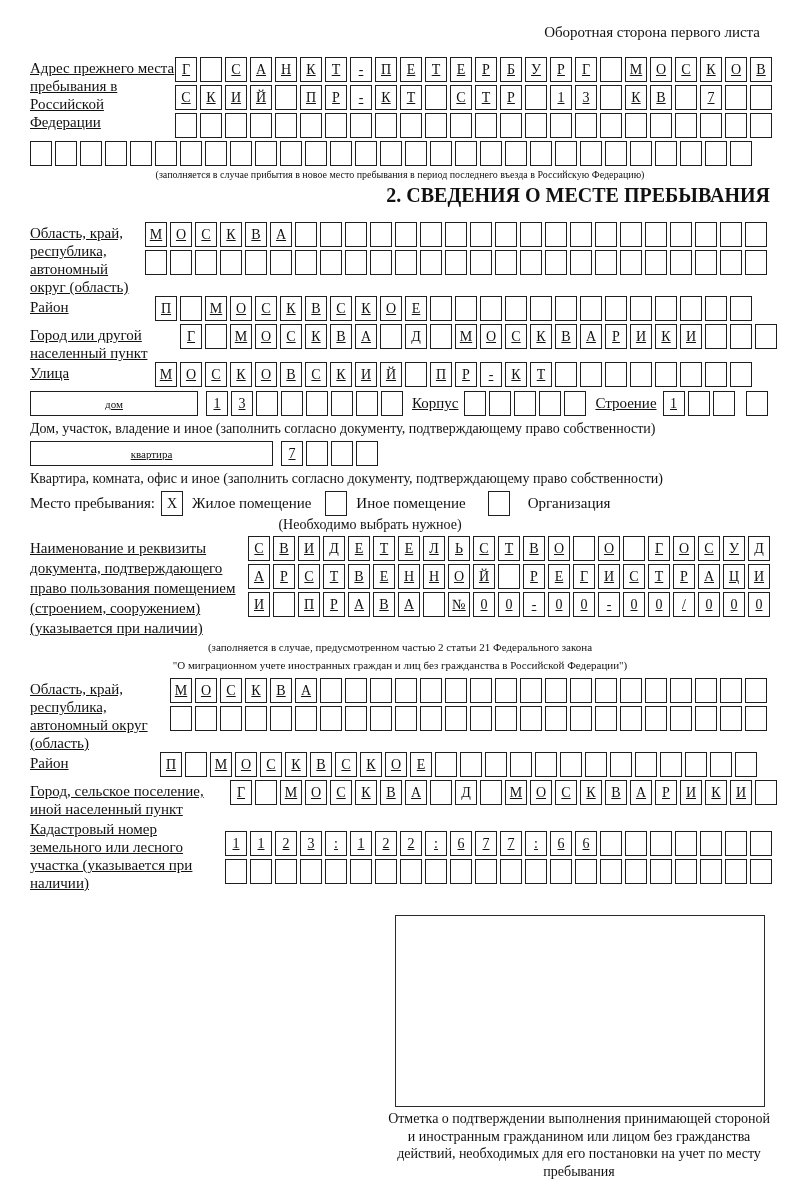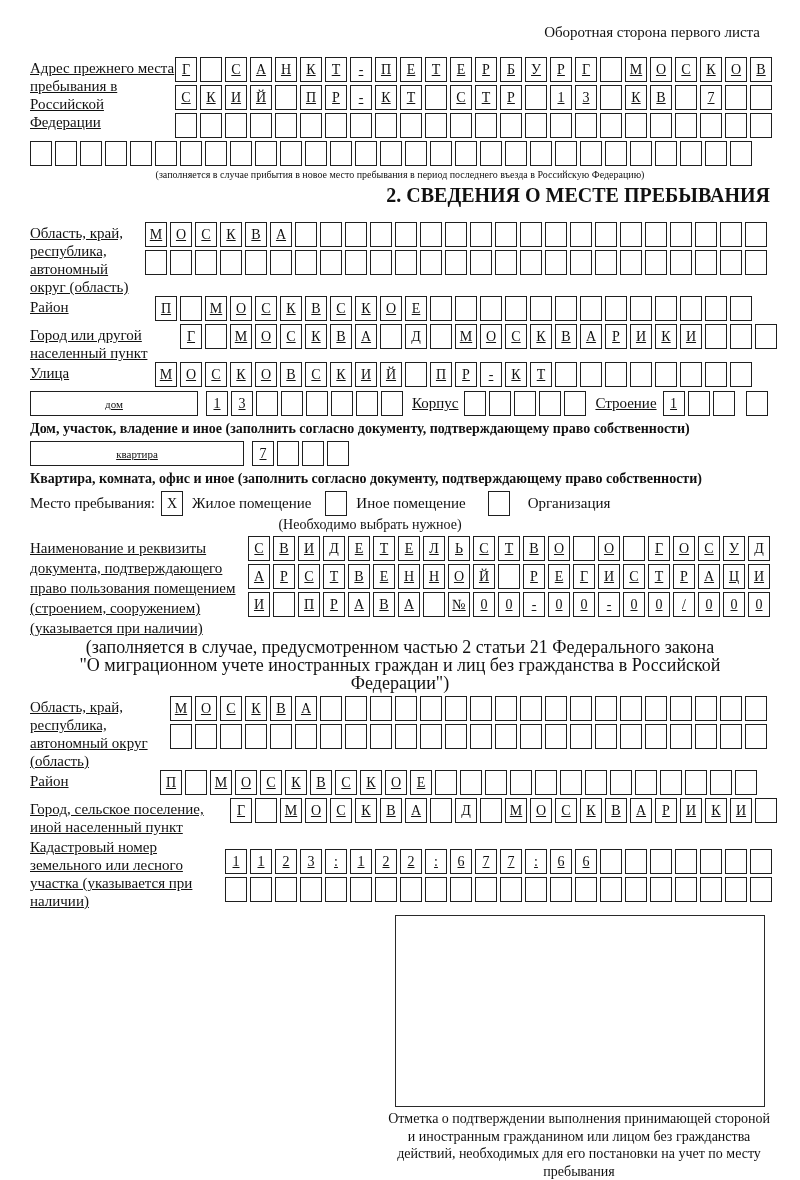--- a/index.html
+++ b/index.html
@@ -11,33 +11,33 @@
   .frow{display:flex;align-items:flex-start;text-decoration:underline;}
   .flabel{flex:none;font-size:15px;line-height:18px;padding-top:2px;}
   .w145{width:145px}.w115{width:115px}.w125{width:125px}.w150{width:150px}
   .w218{width:218px}.w140{width:140px}.w130{width:130px}.w200{width:200px}.w195{width:195px}
   .cellgrid{display:flex;margin-bottom:3px;}
   .cell{box-sizing:border-box;flex:none;width:22px;height:25px;margin-right:3px;
         border:1.7px solid #1f1f1f;display:inline-flex;align-items:center;
         justify-content:center;font-size:14px;background:#fff;}
   .center-note{text-align:center;font-size:10px;margin:1px 0 4px 0;}
   .sec-title{text-align:right;font-weight:bold;font-size:20px;margin:2px 0 15px 0;}
-  .caption{font-size:14px;margin:0 0 4px 0;font-weight:bold;}
+  .caption{font-size:14px;margin:0 0 4px 0;}
   .labelbox{box-sizing:border-box;flex:none;border:1.7px solid #1f1f1f;height:25px;
             display:flex;align-items:center;justify-content:center;font-size:11px;}
   .lb168{width:168px;margin-right:8px;}
-  .lb205{width:214px;margin-right:8px;}
+  .lb205{width:243px;margin-right:8px;}
   .inline-label{flex:none;font-size:15px;line-height:25px;margin:0 6px;}
   .spacer8{flex:none;width:8px;}
   .mesto-row{display:flex;align-items:center;margin:3px 0 1px 0;font-size:15px;}
   .mesto-row .cell{margin:0 9px 0 6px;}
   .opt{margin-right:8px;}
   .hint{margin-left:140px;width:400px;text-align:center;font-size:14px;margin-top:1px;margin-bottom:3px;}
   .fact-title{text-align:center;font-weight:bold;font-size:15.5px;margin:5px 0 3px 0;}
-  .fact-note{text-align:center;font-size:18px;line-height:18px;margin-bottom:4px;}
+  .fact-note{text-align:center;font-size:11px;line-height:18px;margin-bottom:4px;}
   .doc-label{line-height:20px;}
   .kad-rows{margin-top:13px;}
   .stamp-box{position:absolute;left:395px;top:915px;width:368px;height:190px;
              border:1.6px solid #2a2a2a;background:#fff;}
   .stamp-caption{position:absolute;left:388px;top:1110px;width:382px;text-align:center;
                  font-size:14px;line-height:17.5px;}
 </style>
 </head>
 <body>
 

